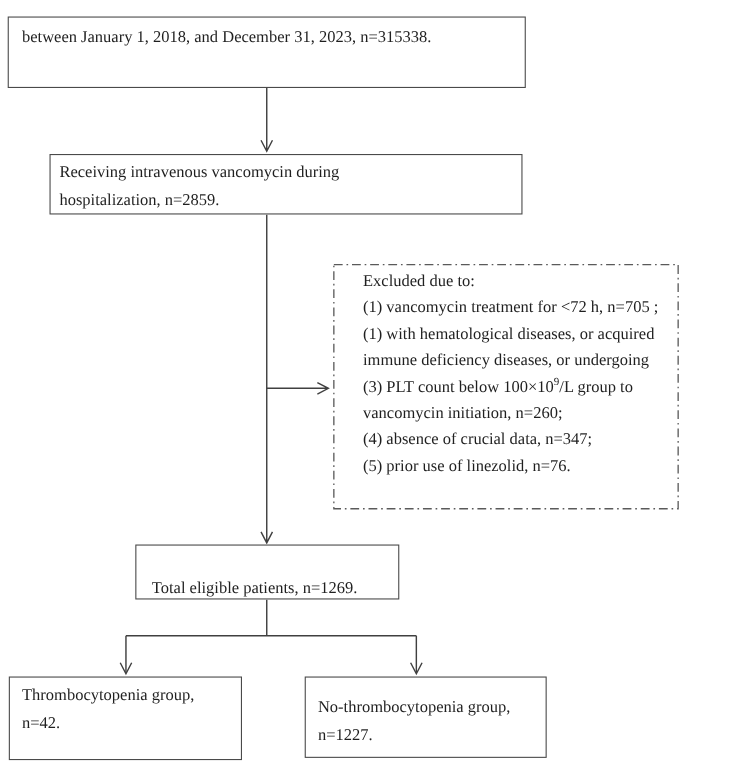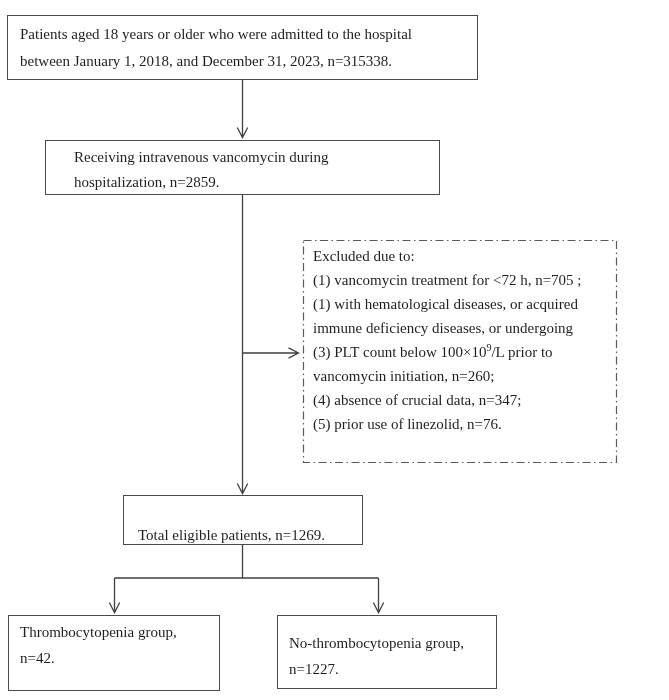--- a/index.html
+++ b/index.html
@@ -31,23 +31,23 @@
     pointer-events:none;
   }
   #connector-layer path, #connector-layer rect{
     fill:none;
     stroke:var(--connector);
     stroke-width:1.3;
   }
   #connector-layer rect{stroke:var(--dashed-border);stroke-width:1.2;}
 
   #admitted-box{left:7px;top:15px;width:471px;height:65px;padding:5px 12px;line-height:27px;}
-  #vancomycin-box{left:45px;top:140px;width:395px;height:55px;padding:4px 28px;line-height:25px;}
+  #vancomycin-box{left:45px;top:140px;width:430px;height:55px;padding:4px 8px;line-height:25px;}
   #excluded-box{
-    position:absolute;left:303px;top:240px;width:314px;height:223px;
+    position:absolute;left:320px;top:240px;width:314px;height:223px;
     box-sizing:border-box;padding:4px 8px 0 10px;line-height:24px;
   }
   #eligible-box{left:123px;top:495px;width:240px;height:50px;display:flex;align-items:flex-end;padding:0 0 0 14px;}
   #thrombo-box{left:8px;top:615px;width:212px;height:76px;padding:3px 11px;line-height:26px;}
   #no-thrombo-box{left:277px;top:615px;width:220px;height:74px;padding:14px 11px;line-height:26px;}
   sup{font-size:10px;line-height:0;}
 </style>
 </head>
 <body>
 
@@ -62,36 +62,35 @@
     <path d="M242.5 195 L242.5 493 M237.3 483.5 L242.5 493.5 L247.7 483.5"></path>
 
     <path d="M242.5 353 L297 353 M288.5 347.8 L298.5 353 L288.5 358.2"></path>
 
     <path d="M242.5 545 L242.5 578 M114.5 578 L378.5 578 M114.5 578 L114.5 611 M378.5 578 L378.5 611"></path>
     <path d="M109.3 602.5 L114.5 612.5 L119.7 602.5"></path>
     <path d="M373.3 602.5 L378.5 612.5 L383.7 602.5"></path>
   </svg>
 
   <div class="box" id="admitted-box">
-    <div class="line">Patients aged 18 years or older who were admitted to the hospital</div>
     <div class="line">between January 1, 2018, and December 31, 2023, n=315338.</div>
   </div>
 
   <div class="box" id="vancomycin-box">
     <div class="line">Receiving intravenous vancomycin during</div>
     <div class="line">hospitalization, n=2859.</div>
   </div>
 
   <div id="excluded-box">
     <div class="line">Excluded due to:</div>
     <div class="line">(1) vancomycin treatment for &lt;72 h, n=705 ;</div>
     <div class="line">(1) with hematological diseases, or acquired</div>
     <div class="line">immune deficiency diseases, or undergoing</div>
     <div class="line">
-      <span>(3) PLT count below 100×10</span><sup>9</sup><span>/L prior to</span>
+      <span>(3) PLT count below 100×10</span><sup>9</sup><span>/L group to</span>
     </div>
     <div class="line">vancomycin initiation, n=260;</div>
     <div class="line">(4) absence of crucial data, n=347;</div>
     <div class="line">(5) prior use of linezolid, n=76.</div>
   </div>
 
   <div class="box" id="eligible-box">
     <div class="line">Total eligible patients, n=1269.</div>
   </div>
 

